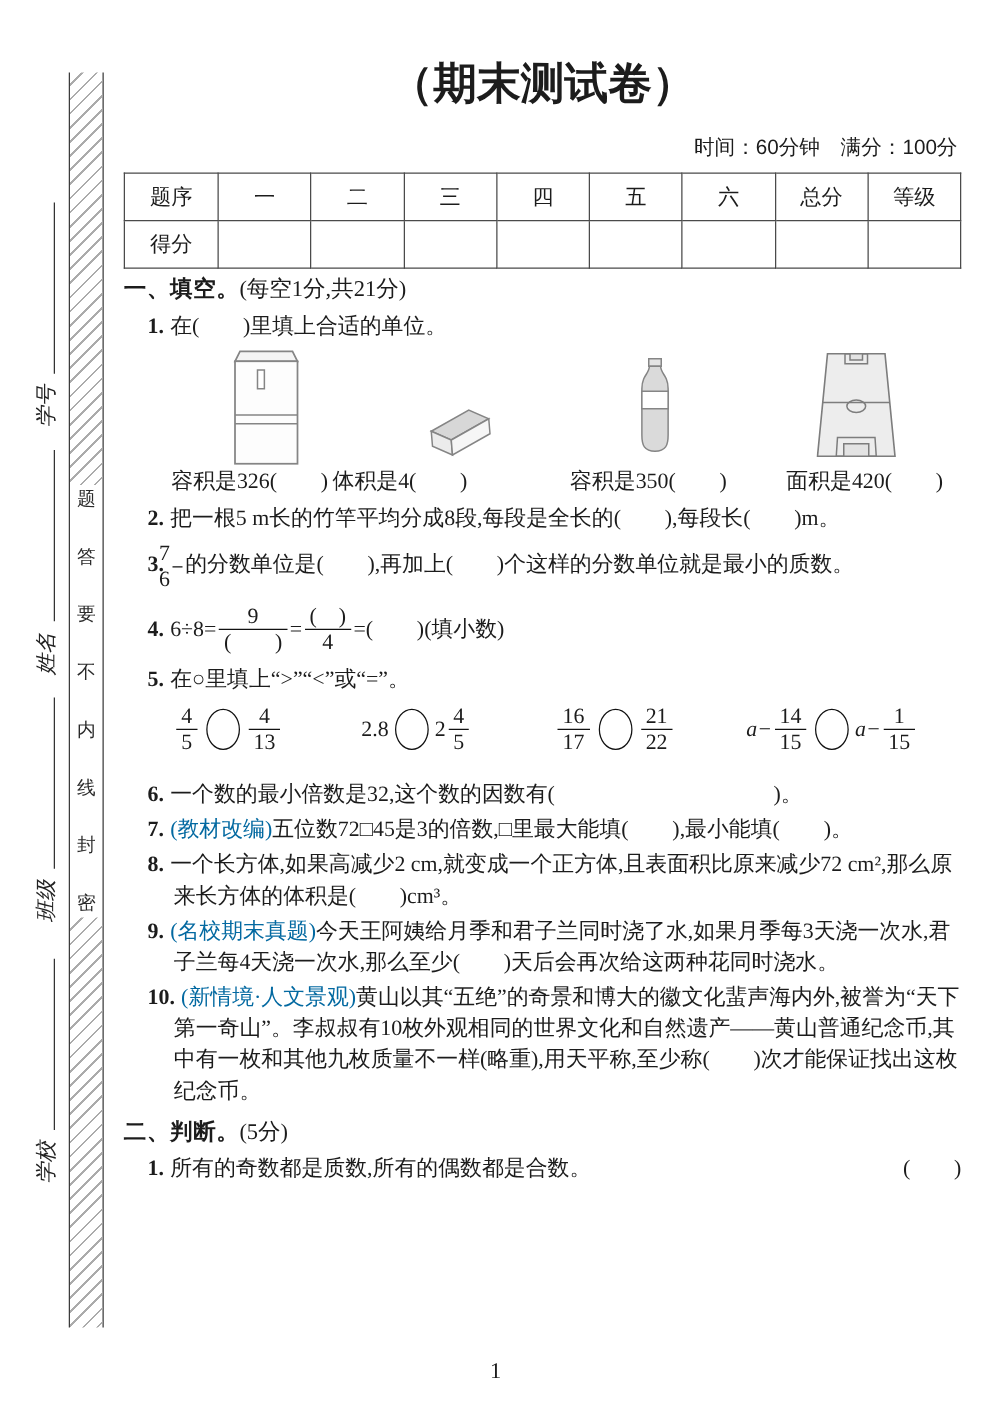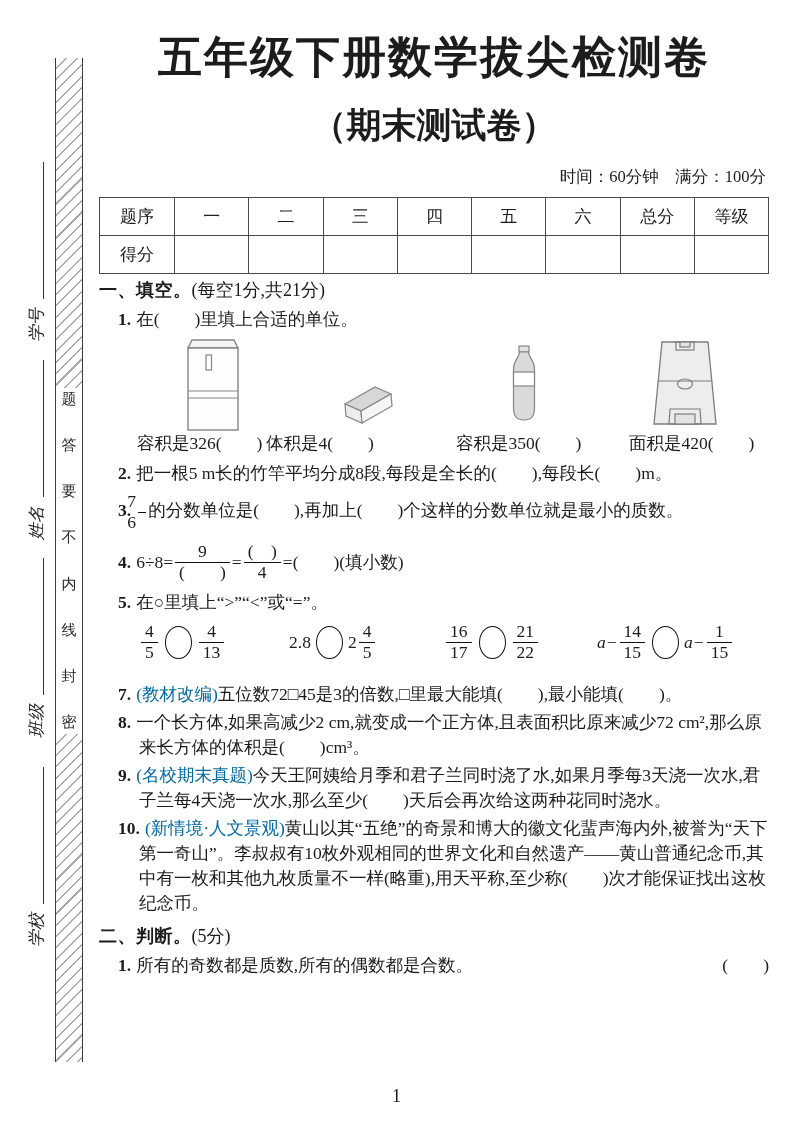--- a/index.html
+++ b/index.html
@@ -52,21 +52,21 @@
   .title {
     font-family: "Liberation Sans", "DejaVu Sans", sans-serif;
     font-weight: 900; font-size: 44px; letter-spacing: 2px;
     text-align: center; white-space: nowrap;
   }
   .subtitle {
     font-family: "Liberation Sans", "DejaVu Sans", sans-serif;
     font-weight: bold; font-size: 35px; text-align: center; margin-top: 15px;
   }
   .meta {
-    font-family: Liberation Serif, serif;
+    font-family: Liberation Sans, sans-serif;
     font-size: 16.5px; text-align: right; margin-top: 17px; padding-right: 3px;
   }
 
   table.score {
     width: 100%; border-collapse: collapse; table-layout: fixed;
     margin-top: 9px;
   }
   table.score td {
     border: 1.6px solid #4a4a4a; height: 38px;
     text-align: center; font-size: 17px;
@@ -147,21 +147,20 @@
       <span>线</span>
       <span>封</span>
       <span>密</span>
     </div>
     <div class="hatch hatch-bottom"></div>
   </div>
 </div>
 
 <div class="main">
 
-  <div class="title">五年级下册数学拔尖检测卷</div>
   <div class="subtitle">（期末测试卷）</div>
   <div class="meta">时间：60分钟　满分：100分</div>
 
   <table class="score">
     <tbody>
         <tr>
       <td class="first">题序</td>
       <td>一</td>
       <td>二</td>
       <td>三</td>
@@ -303,20 +302,23 @@
           </span>
         <span class="cmp-circle"></span>
         <span style="font-style:italic">a−</span>
           <span class="frac">
             <span class="num">1</span>
             <span class="den">15</span>
           </span>
       </span>
     </div>
 
+    <div class="q">
+      <span class="qno">6.</span><span>一个数的最小倍数是32,这个数的因数有(　　　　　　　　　　)。</span>
+    </div>
 
     <div class="q">
       <span class="qno">7.</span><span class="qtag">(教材改编)</span><span>五位数72□45是3的倍数,□里最大能填(　　),最小能填(　　)。</span>
     </div>
 
     <div class="q">
       <span class="qno">8.</span><span>一个长方体,如果高减少2 cm,就变成一个正方体,且表面积比原来减少72 cm²,那么原来长方体的体积是(　　)cm³。</span>
     </div>
 
     <div class="q">

